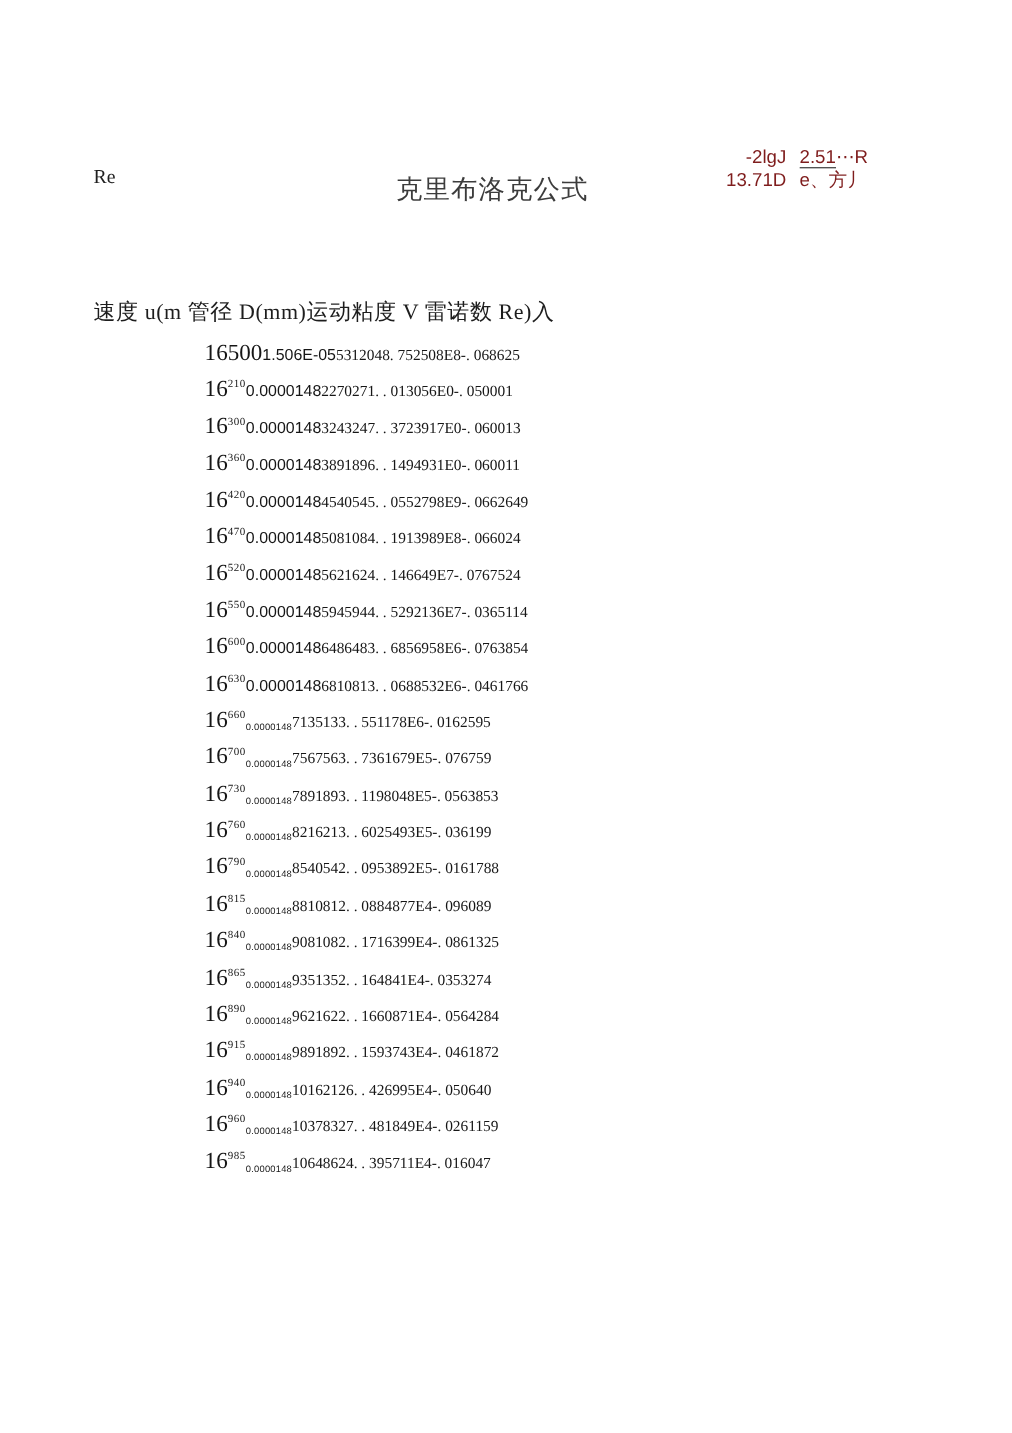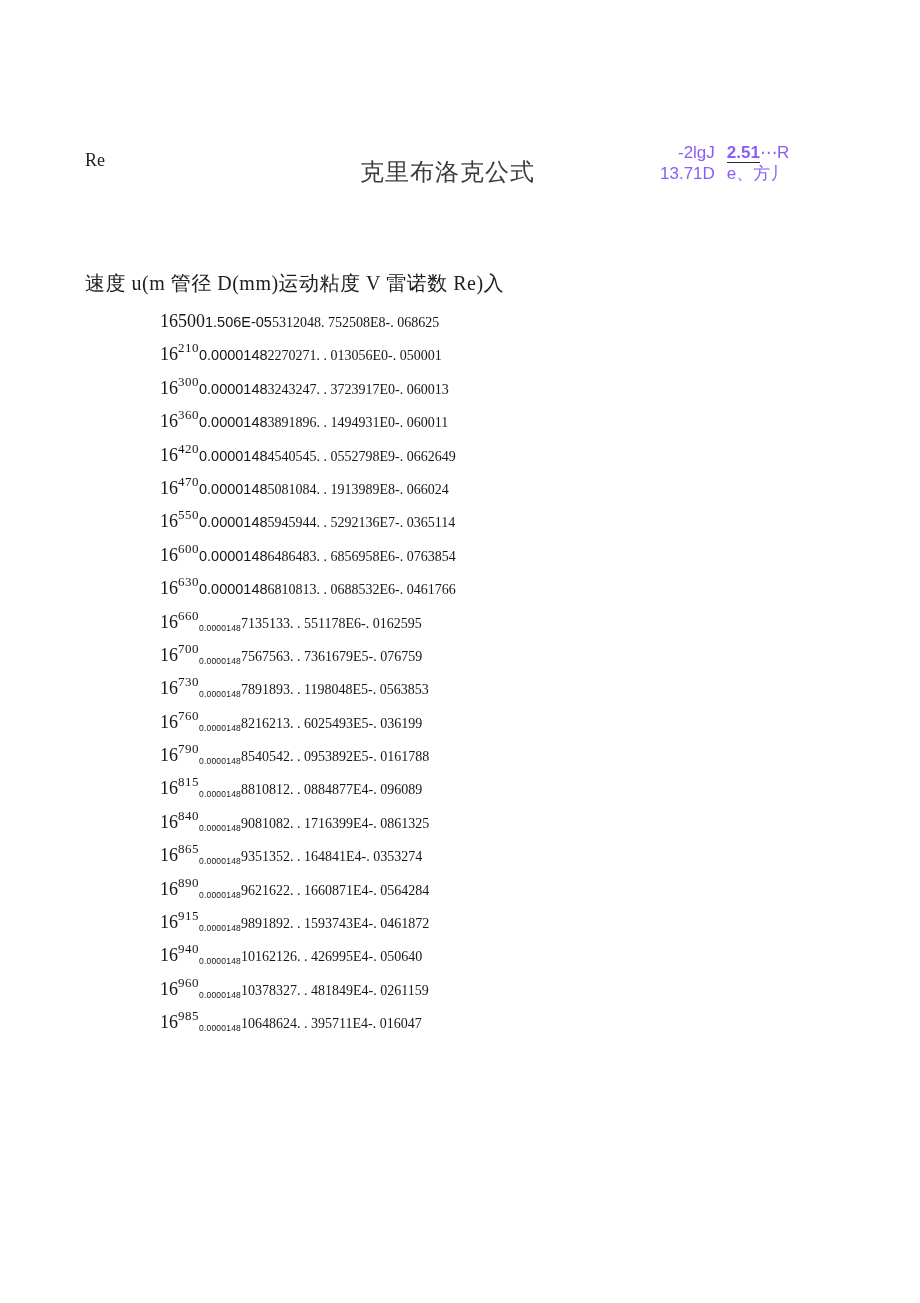--- a/index.html
+++ b/index.html
@@ -23,31 +23,31 @@
   .doc-title {
     position: absolute;
     left: 360px; top: 156px;
     font-size: 24px;
     letter-spacing: 1px;
     color: #3c3c3c;
     font-family: "Liberation Sans", "DejaVu Sans", sans-serif;
   }
   .formula {
     position: absolute;
-    left: 660px; top: 143px;
+    left: 660px; top: 133px;
     display: flex;
     align-items: flex-start;
     gap: 12px;
     font-family: "Liberation Sans", "DejaVu Sans", sans-serif;
     font-size: 17px;
-    color: #8b5cf6;
+    color: #7f1d1d;
   }
   .formula .col-left { text-align: right; line-height: 20px; }
   .formula .col-right { text-align: left; line-height: 20px; }
-  .formula .underlined { border-bottom: 1.5px solid #2a2a2a; padding-bottom: 0px; font-weight: bold; }
+  .formula .underlined { border-bottom: 1.5px solid #2a2a2a; padding-bottom: 0px; }
   .formula .den { display: block; margin-top: 1px; }
 
   
   .table-header {
     position: absolute;
     left: 85px; top: 270px;
     font-size: 20px;
     letter-spacing: 0.5px;
     color: #1d1d1d;
     white-space: pre;
@@ -58,23 +58,23 @@
     position: absolute;
     left: 160px; top: 304px;
   }
   .row {
     height: 33.4px;
     line-height: 33.4px;
     font-size: 21px;
     white-space: pre;
     color: #161616;
   }
-  .row .base { font-size: 18px; }
+  .row .base { font-size: 21px; margin-left: 26px; }
   .row sup.sup {
-    font-size: 13px;
+    font-size: 10px;
     vertical-align: super;
     line-height: 0;
     letter-spacing: 0.5px;
   }
   .row .visc {
     font-family: "Liberation Sans", "DejaVu Sans", sans-serif;
     white-space: pre;
   }
   .row .visc.inline { font-size: 14.5px; }
   .row .visc.sub {
@@ -115,20 +115,21 @@
     <div class="row"><span class="base">16</span><sup class="sup">210</sup><span class="visc inline">0.0000148</span><span class="rest">2270271. . 013056E0-. 050001</span></div>
 
     <div class="row"><span class="base">16</span><sup class="sup">300</sup><span class="visc inline">0.0000148</span><span class="rest">3243247. . 3723917E0-. 060013</span></div>
 
     <div class="row"><span class="base">16</span><sup class="sup">360</sup><span class="visc inline">0.0000148</span><span class="rest">3891896. . 1494931E0-. 060011</span></div>
 
     <div class="row"><span class="base">16</span><sup class="sup">420</sup><span class="visc inline">0.0000148</span><span class="rest">4540545. . 0552798E9-. 0662649</span></div>
 
     <div class="row"><span class="base">16</span><sup class="sup">470</sup><span class="visc inline">0.0000148</span><span class="rest">5081084. . 1913989E8-. 066024</span></div>
 
+    <div class="row"><span class="base">16</span><sup class="sup">520</sup><span class="visc inline">0.0000148</span><span class="rest">5621624. . 146649E7-. 0767524</span></div>
 
     <div class="row"><span class="base">16</span><sup class="sup">550</sup><span class="visc inline">0.0000148</span><span class="rest">5945944. . 5292136E7-. 0365114</span></div>
 
     <div class="row"><span class="base">16</span><sup class="sup">600</sup><span class="visc inline">0.0000148</span><span class="rest">6486483. . 6856958E6-. 0763854</span></div>
 
     <div class="row"><span class="base">16</span><sup class="sup">630</sup><span class="visc inline">0.0000148</span><span class="rest">6810813. . 0688532E6-. 0461766</span></div>
 
     <div class="row"><span class="base">16</span><sup class="sup">660</sup><span class="visc sub">0.0000148</span><span class="rest">7135133. . 551178E6-. 0162595</span></div>
 
     <div class="row"><span class="base">16</span><sup class="sup">700</sup><span class="visc sub">0.0000148</span><span class="rest">7567563. . 7361679E5-. 076759</span></div>

